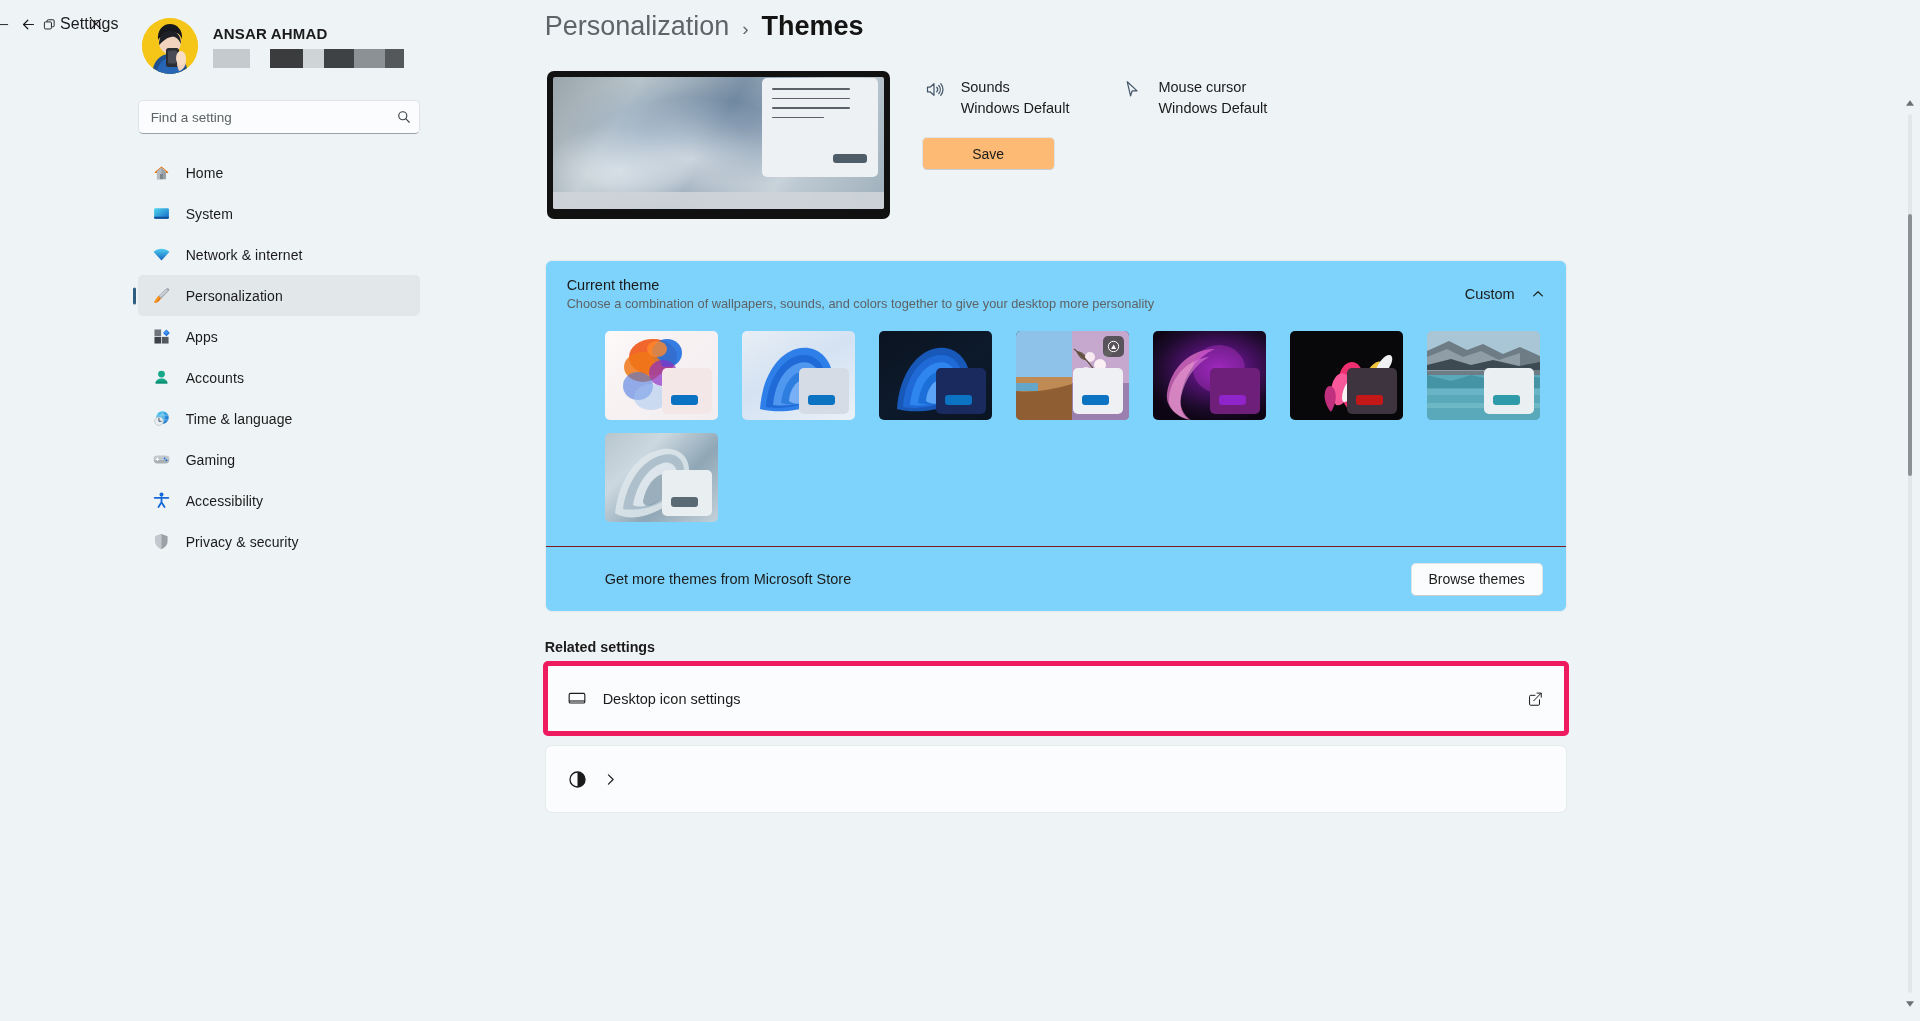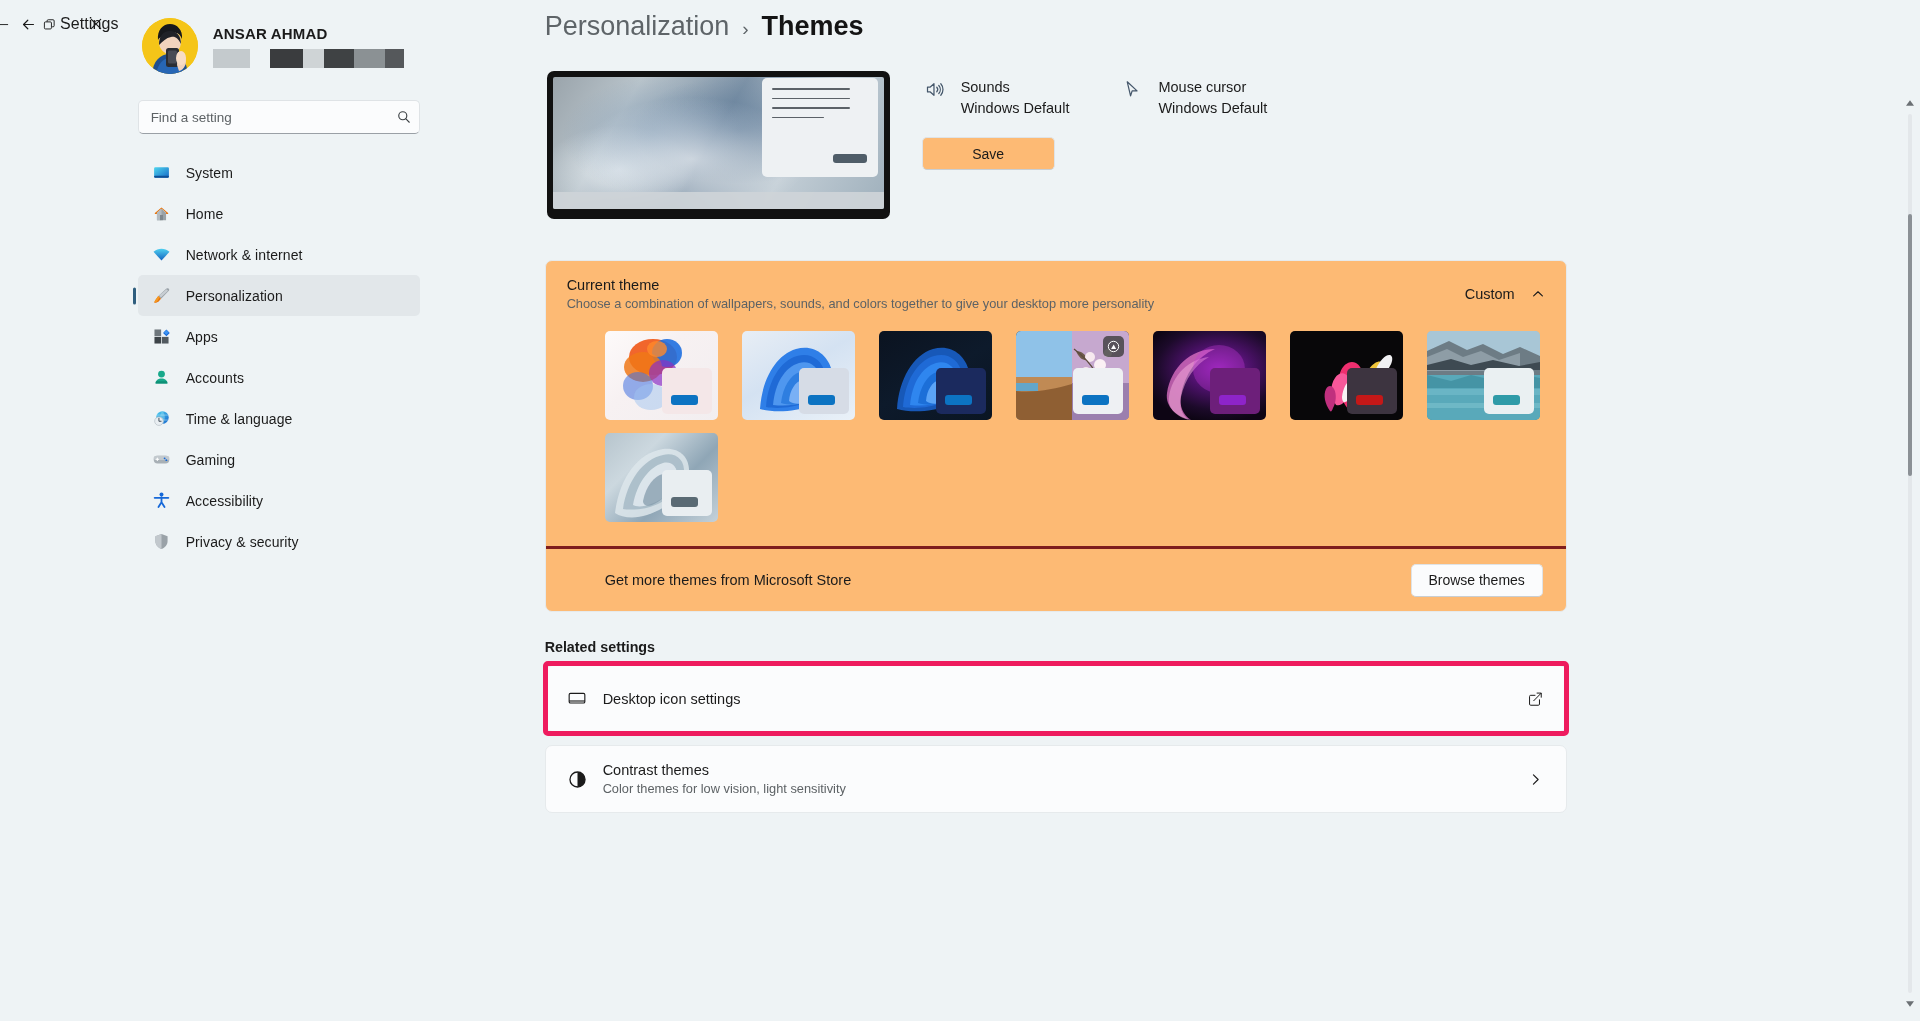--- a/index.html
+++ b/index.html
@@ -106,21 +106,21 @@
   .info-t2 { font-size: 14.5px; color: #1b1b1b; line-height: 21px; }
   .save-btn {
     margin-top: 18px; width: 133px; height: 33px; background: #fdba74;
     border: 1px solid #dfe3e6; border-bottom-color: #c9ced2; border-radius: 5px;
     font-family: "Liberation Sans", sans-serif; font-size: 14px; color: #1b1b1b; cursor: pointer;
   }
   .info-col-2 { margin-left: 50px; padding-top: 6px; }
 
   
   .card {
-    margin-top: 41px; width: 1022px; background: #fdba74;
+    margin-top: 41px; width: 1022px; background: #7dd3fc;
     border: 1px solid #e6eaec; border-radius: 7px; overflow: hidden;
   }
   .card-head { display: flex; align-items: center; padding: 16px 21px 16px 21px; cursor: pointer; }
   .card-head .txt { flex: 1; }
   .card-title { font-size: 14.5px; color: #1b1b1b; margin-bottom: 3px; }
   .card-sub { font-size: 12.8px; color: #5d6265; }
   .card-value { font-size: 14.5px; color: #1b1b1b; margin-right: 16px; }
   .chev { color: #1b1b1b; display: flex; align-items: center; }
 
   .thumbs { padding: 4px 21px 24px 59px; display: flex; flex-wrap: wrap; gap: 13px 24px; }
@@ -128,21 +128,21 @@
     width: 113px; height: 89px; border-radius: 5px; overflow: hidden;
     position: relative; cursor: pointer; background: #222;
   }
   .thumb .wincard { position: absolute; right: 6px; bottom: 6px; width: 50px; height: 46px; border-radius: 5px; }
   .thumb .wincard .acc { position: absolute; left: 9px; bottom: 9px; width: 27px; height: 10px; border-radius: 3px; }
   .badge {
     position: absolute; right: 5px; top: 5px; width: 21px; height: 21px; border-radius: 5px;
     background: rgba(60,60,60,.8); display: flex; align-items: center; justify-content: center; color: #fff;
   }
   .store-row {
-    border-top: 3px solid #7f1d1d; display: flex; align-items: center;
+    border-top: 1px solid #7f1d1d; display: flex; align-items: center;
     padding: 0 23px 0 59px; height: 65px;
   }
   .store-row .lbl { flex: 1; font-size: 14.5px; color: #1b1b1b; }
   .browse-btn {
     width: 132px; height: 33px; background: #fbfcfd; border: 1px solid #dfe3e6;
     border-bottom-color: #c9ced2; border-radius: 5px;
     font-family: "Liberation Sans", sans-serif; font-size: 14px; color: #1b1b1b; cursor: pointer;
   }
 
   .section-title { margin-top: 27px; font-size: 14.3px; font-weight: 700; color: #1b1b1b; }
@@ -244,43 +244,43 @@
               <path d="M10.2 10.2L14 14" stroke-linecap="round"></path>
           </svg>
         </span>
       </div>
 
       <div class="navlist">
 
         <div class="navitem">
           <span class="navicon">
             <svg width="19" height="19" viewBox="0 0 20 20">
+              <path d="M3 9.6L10 3.6l7 6v.9h-2.2V9l-4.8-4.1L5.2 9v1.5H3z" fill="#e8730a"></path>
+              <path d="M5.2 9.1L10 5l4.8 4.1V17H5.2z" fill="#9aa2a8"></path>
+              <path d="M5.2 9.1L10 5v12H5.2z" fill="#b3bbc1"></path>
+              <rect x="8.4" y="11.6" width="3.2" height="5.4" fill="#7d868d"></rect>
+            </svg>
+          </span>
+          <span class="navlabel">Home</span>
+        </div>
+
+        <div class="navitem">
+          <span class="navicon">
+            <svg width="19" height="19" viewBox="0 0 20 20">
               <defs>
                   <linearGradient id="gsys" x1="0" y1="0" x2="1" y2="1">
                 <stop offset="0" stop-color="#4fd5ee"></stop>
                     <stop offset="1" stop-color="#1569c7"></stop>
               </linearGradient>
                 </defs>
               <rect x="2.2" y="4.6" width="15.6" height="10.8" rx="1.2" fill="url(#gsys)"></rect>
               <rect x="2.2" y="13.4" width="15.6" height="2" rx="0.8" fill="#0f4f96"></rect>
             </svg>
           </span>
           <span class="navlabel">System</span>
-        </div>
-
-        <div class="navitem">
-          <span class="navicon">
-            <svg width="19" height="19" viewBox="0 0 20 20">
-              <path d="M3 9.6L10 3.6l7 6v.9h-2.2V9l-4.8-4.1L5.2 9v1.5H3z" fill="#e8730a"></path>
-              <path d="M5.2 9.1L10 5l4.8 4.1V17H5.2z" fill="#9aa2a8"></path>
-              <path d="M5.2 9.1L10 5v12H5.2z" fill="#b3bbc1"></path>
-              <rect x="8.4" y="11.6" width="3.2" height="5.4" fill="#7d868d"></rect>
-            </svg>
-          </span>
-          <span class="navlabel">Home</span>
         </div>
 
 
         <div class="navitem">
           <span class="navicon">
             <svg width="19" height="19" viewBox="0 0 20 20">
               <defs>
                   <linearGradient id="gwf" x1="0" y1="0" x2="0" y2="1">
                 <stop offset="0" stop-color="#4fd0f0"></stop>
                     <stop offset="1" stop-color="#1261bf"></stop>
@@ -613,24 +613,20 @@
             </span>
           </div>
 
           <div class="rel-row tall2">
             <span class="rel-ico">
               <svg width="21" height="21" viewBox="0 0 24 24">
                 <circle cx="12" cy="12" r="8.6" fill="none" stroke="currentColor" stroke-width="1.5"></circle>
                 <path d="M12 3.4a8.6 8.6 0 0 1 0 17.2z" fill="currentColor"></path>
               </svg>
             </span>
-            <div class="rel-txt">
-              <div class="rel-t1">Contrast themes</div>
-              <div class="rel-t2">Color themes for low vision, light sensitivity</div>
-            </div>
             <span class="rel-end">
               <svg width="15" height="15" viewBox="0 0 16 16" fill="none" stroke="currentColor" stroke-width="1.25" stroke-linecap="round" stroke-linejoin="round">
                 <path d="M5.8 3l5 5-5 5"></path>
               </svg>
             </span>
           </div>
         </div>
 
       </div>
 

